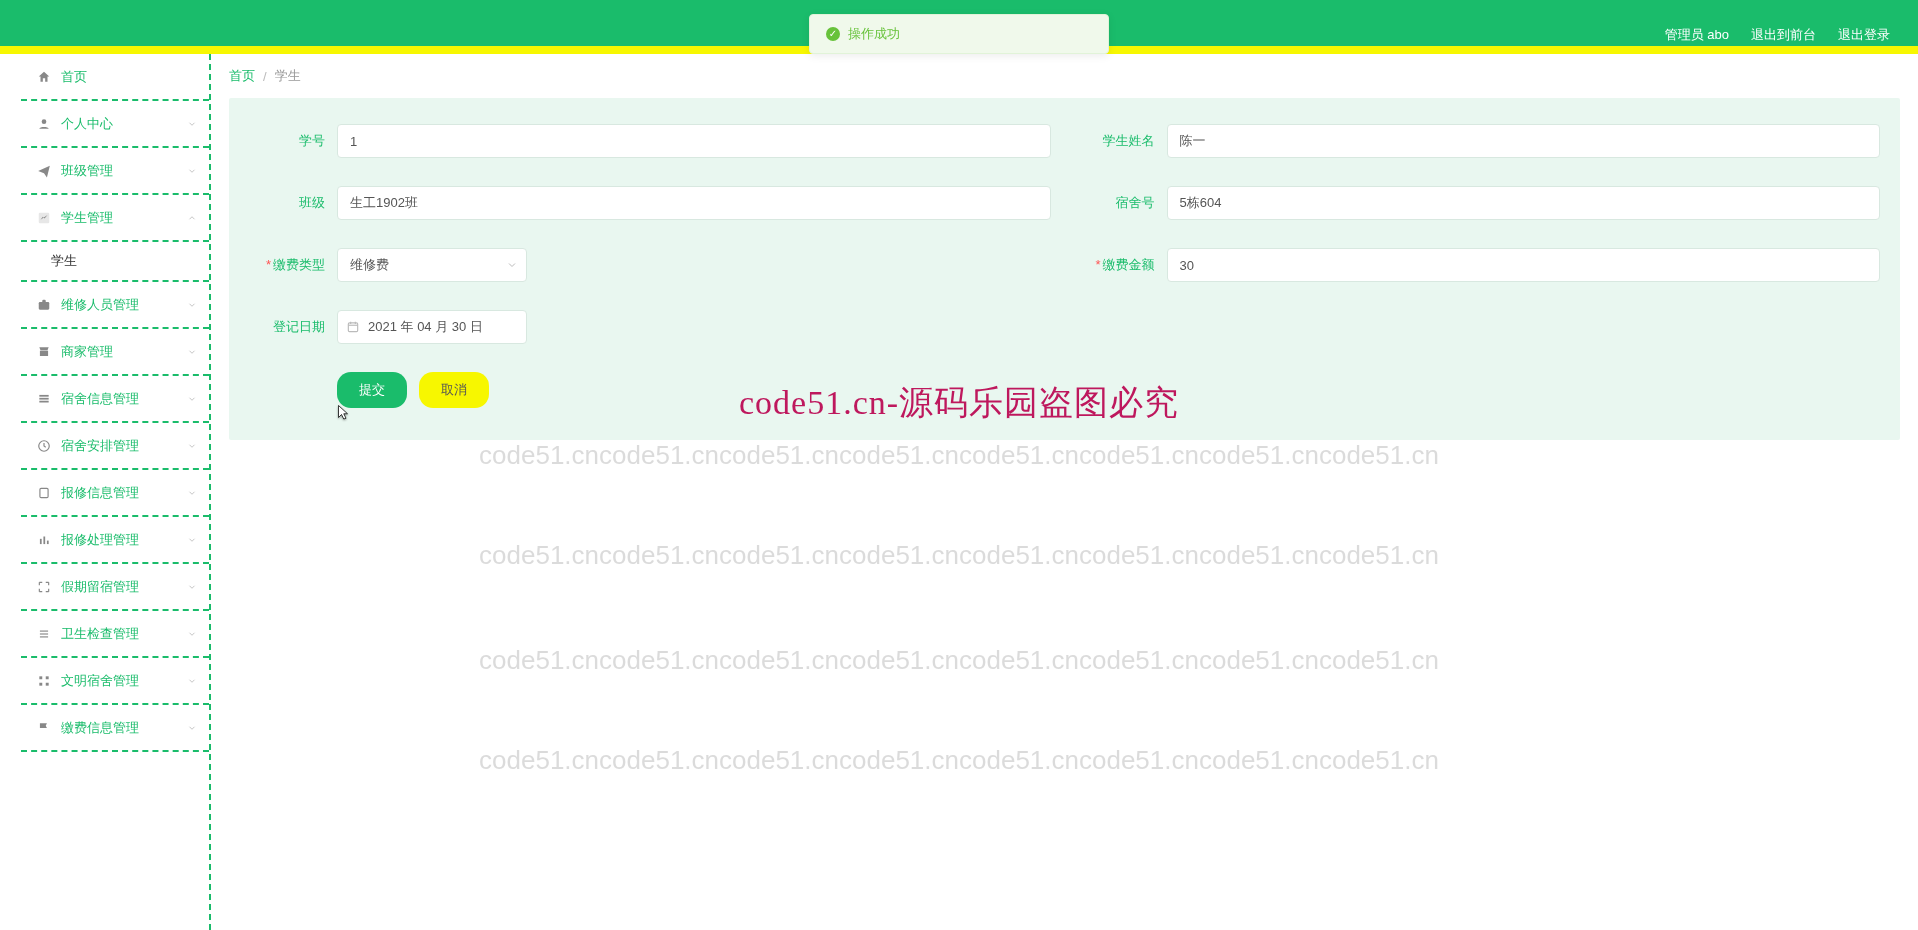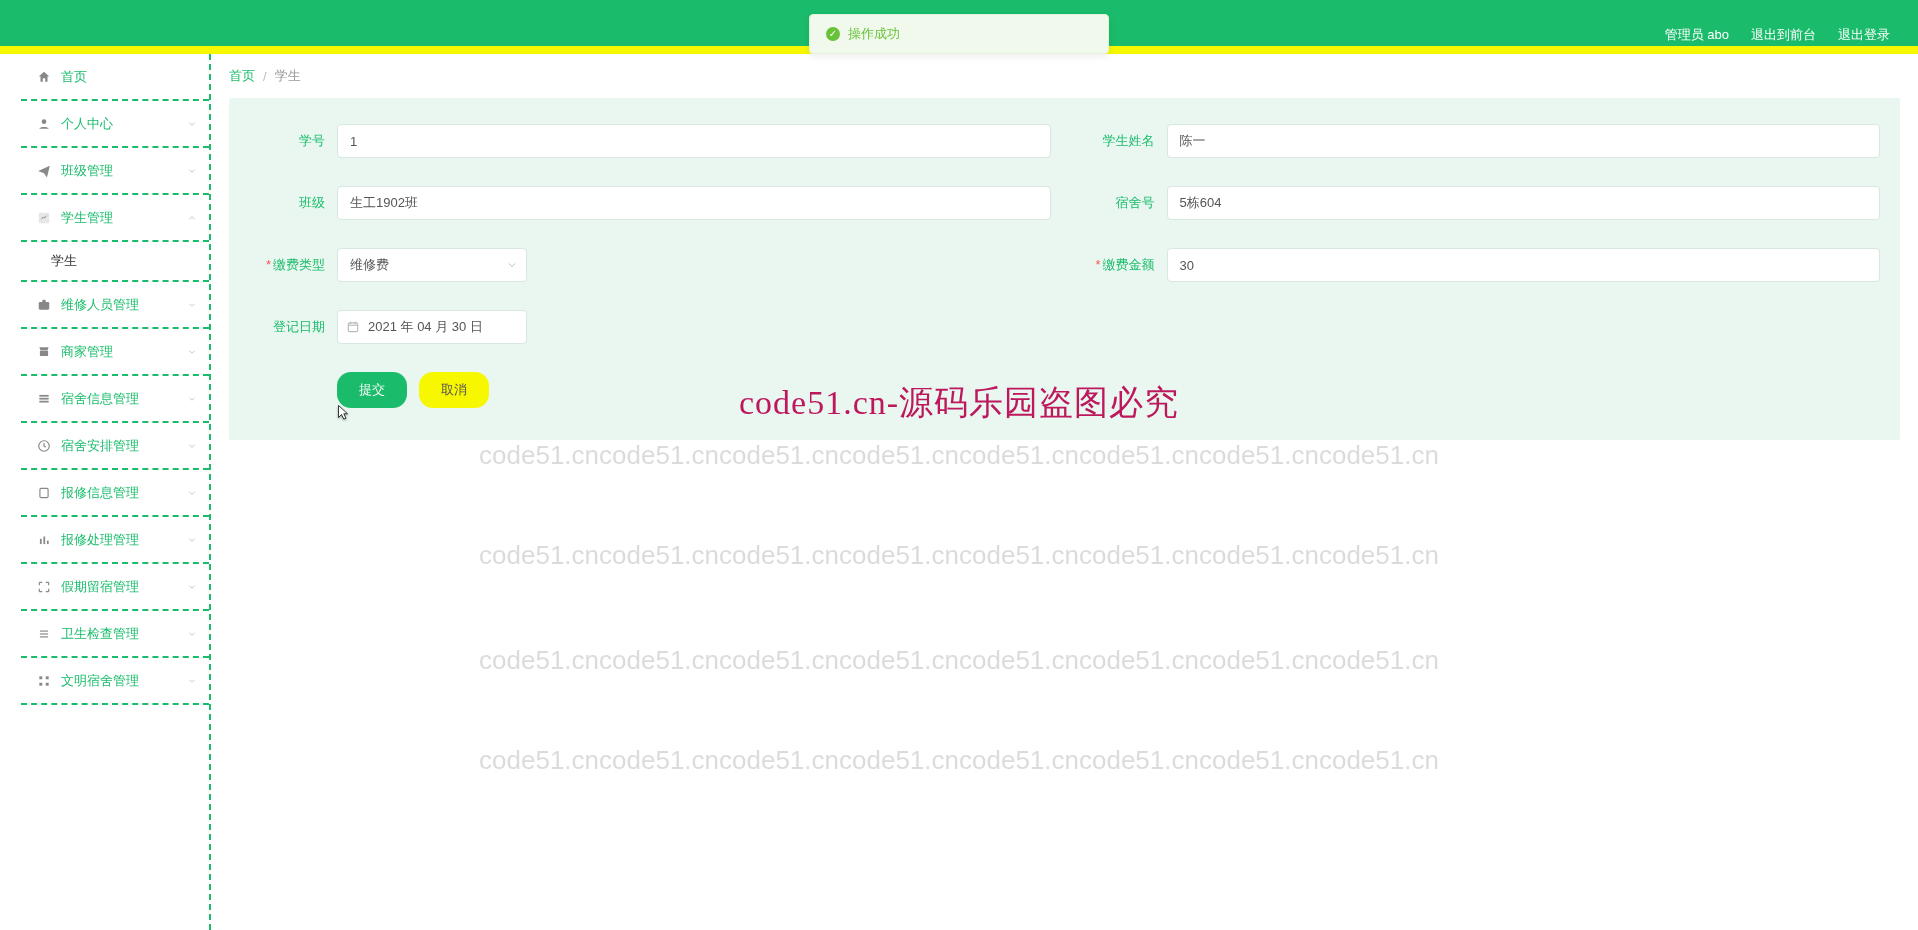--- a/index.html
+++ b/index.html
@@ -337,20 +337,33 @@
             <rect x="15" y="15" width="5" height="5"></rect>
           </svg>
         </span>
       <span>文明宿舍管理</span>
       <span class="chev">
           <svg viewBox="0 0 24 24" fill="none" stroke="currentColor" stroke-width="2">
             <polyline points="6 9 12 15 18 9"></polyline>
           </svg>
         </span>
     </div>
+    <div class="side-item">
+      <span class="ic">
+          <svg viewBox="0 0 24 24" fill="currentColor">
+            <path d="M5 3v18M5 4h12l-2 4 2 4H5"></path>
+          </svg>
+        </span>
+      <span>缴费信息管理</span>
+      <span class="chev">
+          <svg viewBox="0 0 24 24" fill="none" stroke="currentColor" stroke-width="2">
+            <polyline points="6 9 12 15 18 9"></polyline>
+          </svg>
+        </span>
+    </div>
   </aside>
 
   <main class="main">
     <div class="crumbs">
       <span class="root">首页</span>
       <span class="sep">/</span>
       <span class="leaf">学生</span>
     </div>
 
     <div class="form-card">

